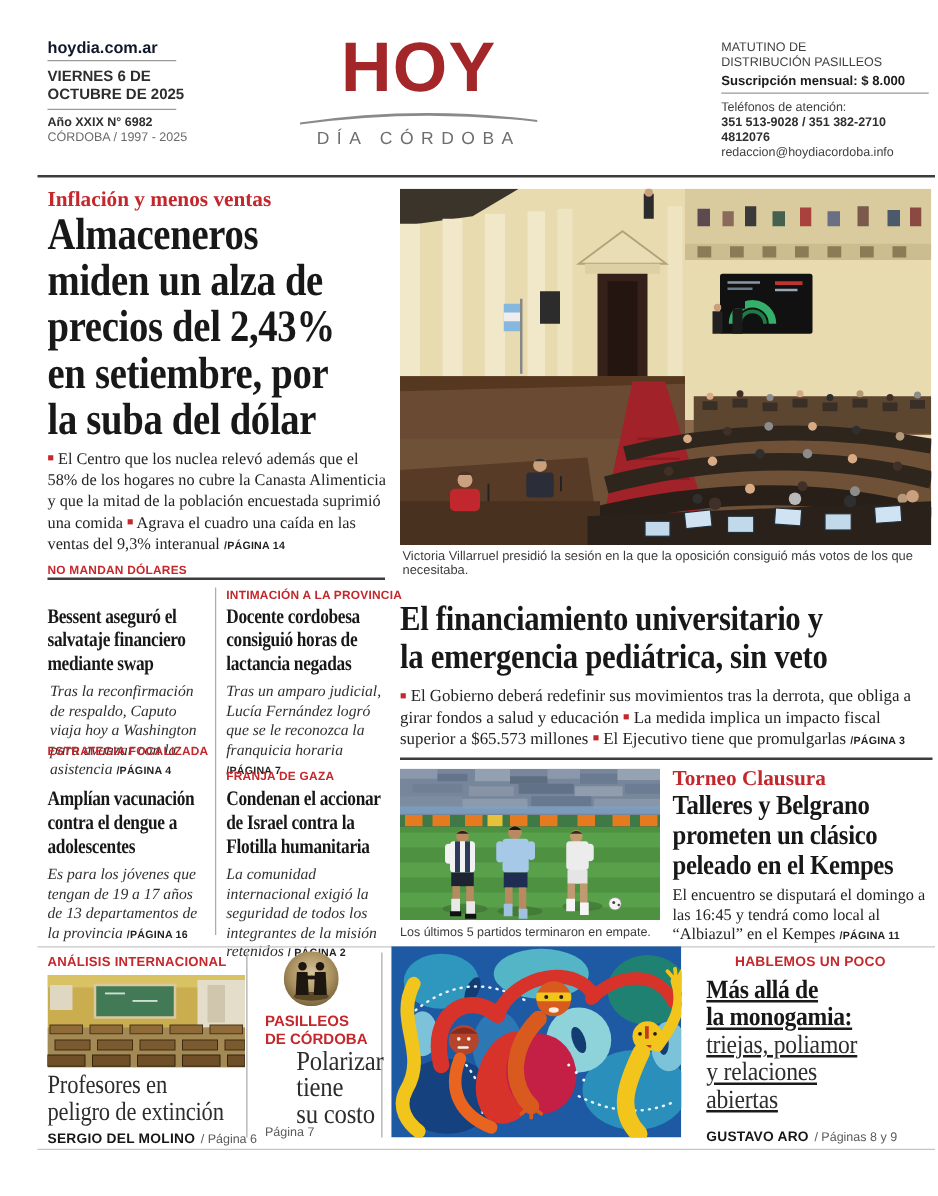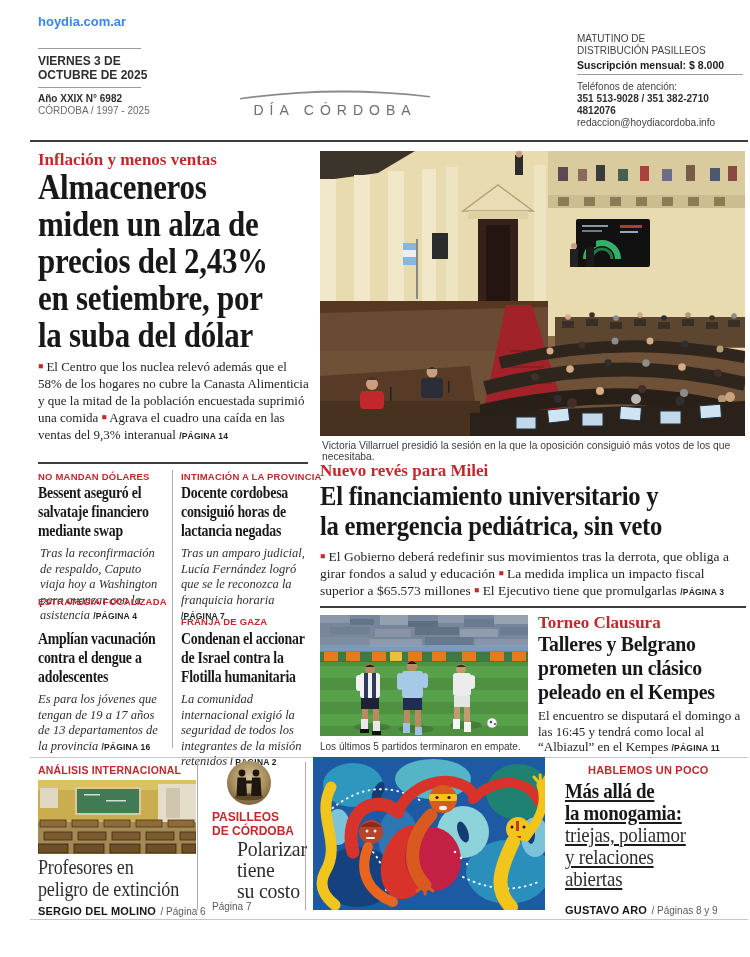--- a/index.html
+++ b/index.html
@@ -33,30 +33,31 @@
   .hdr-small{font-size:10px;line-height:12px;color:#3f3f3f;}
   .logo-text{font-weight:800;font-size:56px;letter-spacing:1px;color:#a32629;line-height:56px;text-align:center;}
   .logo-sub{font-size:14px;letter-spacing:6px;color:#6e6e6e;text-align:center;}
   svg{display:block;}
 </style>
 </head>
 <body>
 
 <div class="page">
 
-  <div class="abs" style="left:38px;top:14px;font-size:13px;font-weight:700;color:#3b82f6;">hoydia.com.ar</div>
+  <div class="abs" style="left:38px;top:30px;font-size:13px;font-weight:700;color:#0f172a;">hoydia.com.ar</div>
   <div class="mini-rule" style="left:38px;top:48px;width:103px;"></div>
   <div class="abs" style="left:38px;top:54px;font-size:12px;font-weight:700;color:#2e2e2e;line-height:14px;">
-    <div>VIERNES 3 DE</div>
+    <div>VIERNES 6 DE</div>
     <div>OCTUBRE DE 2025</div>
   </div>
   <div class="mini-rule" style="left:38px;top:87px;width:103px;"></div>
   <div class="abs" style="left:38px;top:93px;font-size:10px;font-weight:700;color:#2e2e2e;">Año XXIX N° 6982</div>
   <div class="abs" style="left:38px;top:105px;font-size:10px;color:#6a6a6a;">CÓRDOBA / 1997 - 2025</div>
 
+  <div class="abs logo-text" style="left:240px;top:26px;width:190px;">HOY</div>
   <div class="abs" style="left:240px;top:88px;width:190px;">
     <svg width="190" height="12" viewBox="0 0 190 12">
       <path d="M0,10 Q95,-4 190,8 L190,9.6 Q95,-1.5 0,11.6 Z" fill="#8a8a8a"></path>
     </svg>
   </div>
   <div class="abs logo-sub" style="left:240px;top:102px;width:190px;">DÍA CÓRDOBA</div>
 
   <div class="abs hdr-small" style="left:577px;top:33px;">
     <div>MATUTINO DE</div>
     <div>DISTRIBUCIÓN PASILLEOS</div>
@@ -212,21 +213,21 @@
         <circle cx="316" cy="248" r="5" fill="#b9b9b9"></circle>
       <circle cx="360" cy="250" r="5" fill="#2f2f2f"></circle>
         <circle cx="410" cy="246" r="5" fill="#caa07e"></circle>
     </svg>
   </div>
   <div class="abs caption" style="left:322px;top:440px;width:424px;">Victoria Villarruel presidió la sesión en la que la oposición consiguió más votos de los que necesitaba.</div>
 
   <div class="hline" style="left:38px;top:462px;width:270px;"></div>
   <div class="vline" style="left:172px;top:470px;height:278px;"></div>
 
-  <div class="abs kick-sans" style="left:38px;top:471px;">NO MANDAN DÓLARES</div>
+  <div class="abs kick-sans" style="left:38px;top:451px;">NO MANDAN DÓLARES</div>
   <div class="abs" style="left:38px;top:483px;">
     <div class="hl hl-mini nw sx84">Bessent aseguró el</div>
     <div class="hl hl-mini nw sx84">salvataje financiero</div>
     <div class="hl hl-mini nw sx84">mediante swap</div>
   </div>
   <p class="abs mini-body" style="left:40px;top:546px;width:128px;margin:0;">
     <span>Tras la reconfirmación de respaldo, Caputo viaja hoy a Washington para avanzar con la asistencia</span> <span class="pref">/PÁGINA 4</span>
   </p>
 
   <div class="abs kick-sans" style="left:181px;top:471px;">INTIMACIÓN A LA PROVINCIA</div>
@@ -252,21 +253,20 @@
   <div class="abs kick-sans" style="left:181px;top:616px;">FRANJA DE GAZA</div>
   <div class="abs" style="left:181px;top:629px;">
     <div class="hl hl-mini nw sx84">Condenan el accionar</div>
     <div class="hl hl-mini nw sx84">de Israel contra la</div>
     <div class="hl hl-mini nw sx84">Flotilla humanitaria</div>
   </div>
   <p class="abs mini-body" style="left:181px;top:692px;width:126px;margin:0;">
     <span>La comunidad internacional exigió la seguridad de todos los integrantes de la misión retenidos</span> <span class="pref">/ PÁGINA 2</span>
   </p>
 
-  <div class="abs kick-serif" style="left:320px;top:461px;font-size:17px;">Nuevo revés para Milei</div>
   <div class="abs" style="left:320px;top:481px;">
     <div class="hl hl-veto nw sx88">El financiamiento universitario y</div>
     <div class="hl hl-veto nw sx88">la emergencia pediátrica, sin veto</div>
   </div>
   <p class="abs deck" style="left:320px;top:548px;width:426px;margin:0;">
     <span class="bullet">■</span>
     <span>El Gobierno deberá redefinir sus movimientos tras la derrota, que obliga a girar fondos a salud y educación</span>
     <span class="bullet">■</span>
     <span>La medida implica un impacto fiscal superior a $65.573 millones</span>
     <span class="bullet">■</span>

